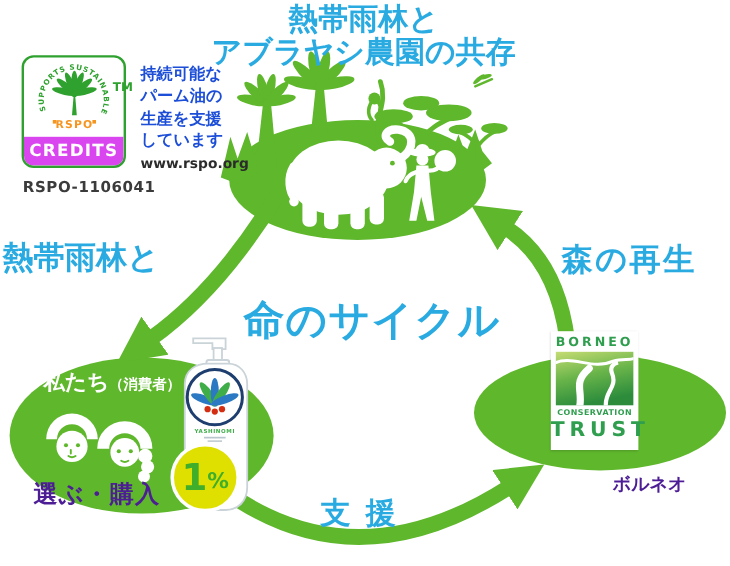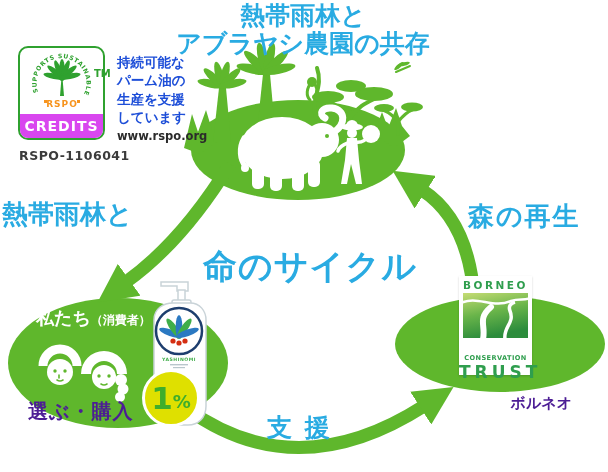--- a/index.html
+++ b/index.html
@@ -42,21 +42,21 @@
   .badge{left:142px;top:369px;width:58px;height:58px;border-radius:50%;background:#dfe000;
          border:3px solid #ffffff;box-sizing:border-box;display:flex;align-items:center;justify-content:center;
          color:#3fae2b;font-weight:800;}
   .badge .v{font-size:31px;line-height:1;}
   .badge .u{font-size:18px;line-height:1;margin-top:8px;}
 
   
   .bct-card{left:459px;top:276px;width:73px;height:99px;background:#ffffff;box-sizing:border-box;
             box-shadow:0 1px 2px rgba(0,0,0,0.18);text-align:center;color:#2f9e4e;font-weight:800;}
   .bct-card .t1{font-size:10.5px;letter-spacing:2.5px;margin-top:3px;}
-  .bct-card .t2{font-size:6.6px;letter-spacing:0.4px;margin-top:16px;}
+  .bct-card .t2{font-size:6.6px;letter-spacing:0.4px;margin-top:2px;}
   .bct-card .t3{font-size:17px;letter-spacing:4px;margin-top:0px;}
   .bct-img{display:block;margin:2px auto 0 auto;}
 </style>
 </head>
 <body>
 
 <div class="stage">
 
   <svg class="abs" style="left:0;top:0" width="608" height="472" viewBox="0 0 608 472">
     <defs>

